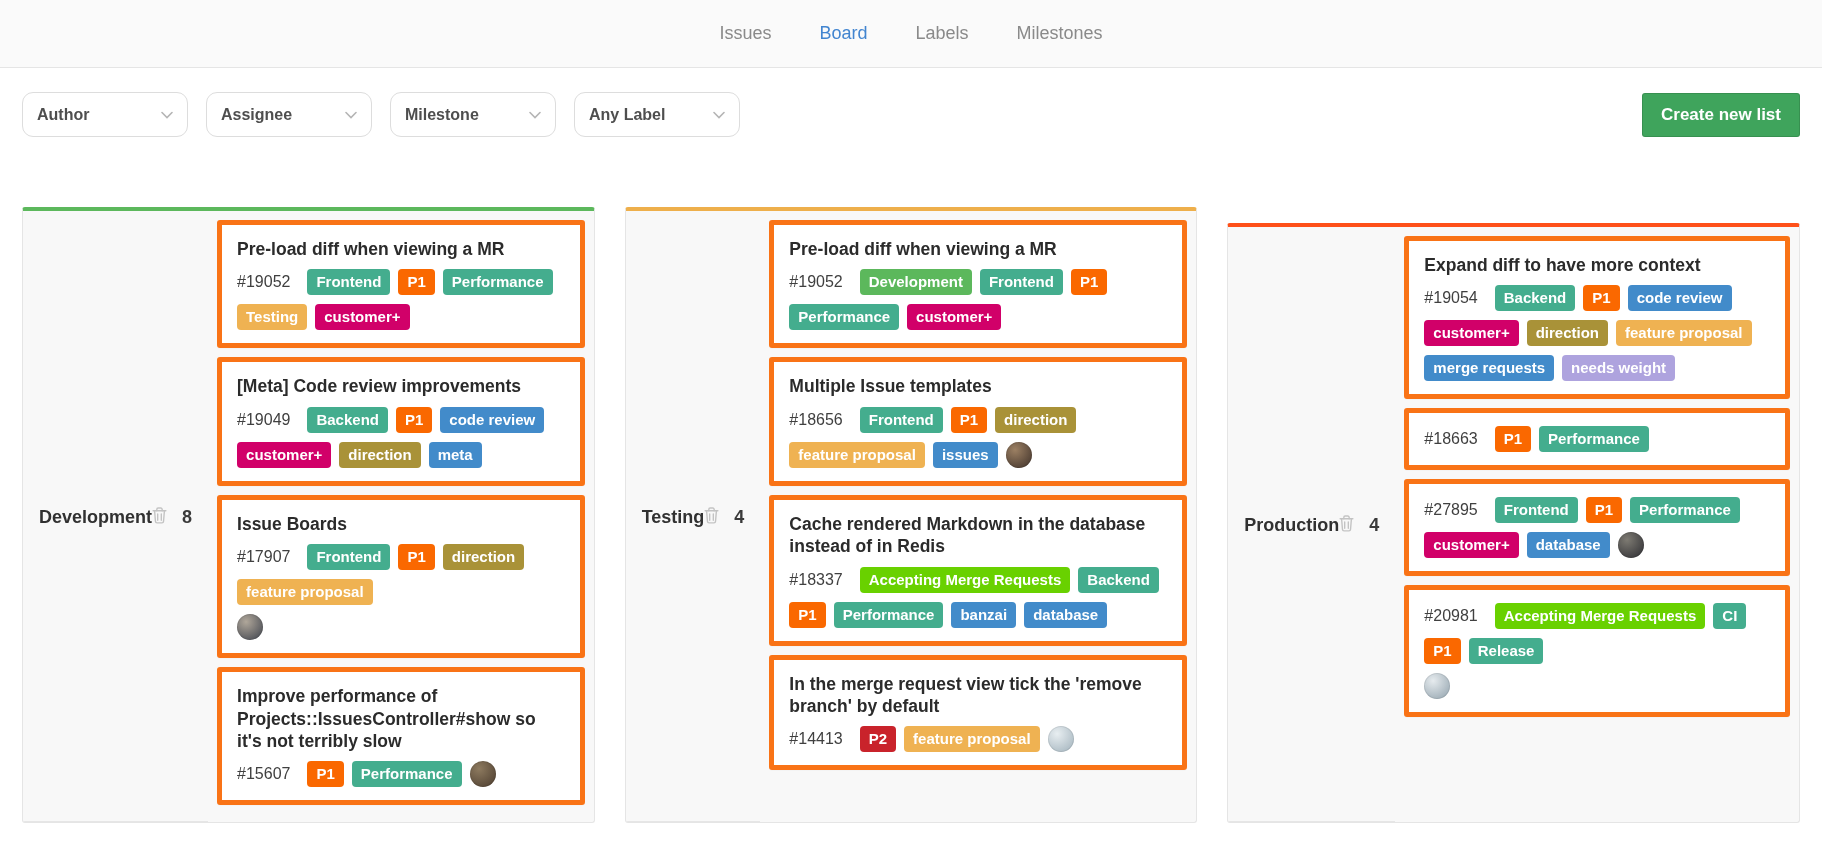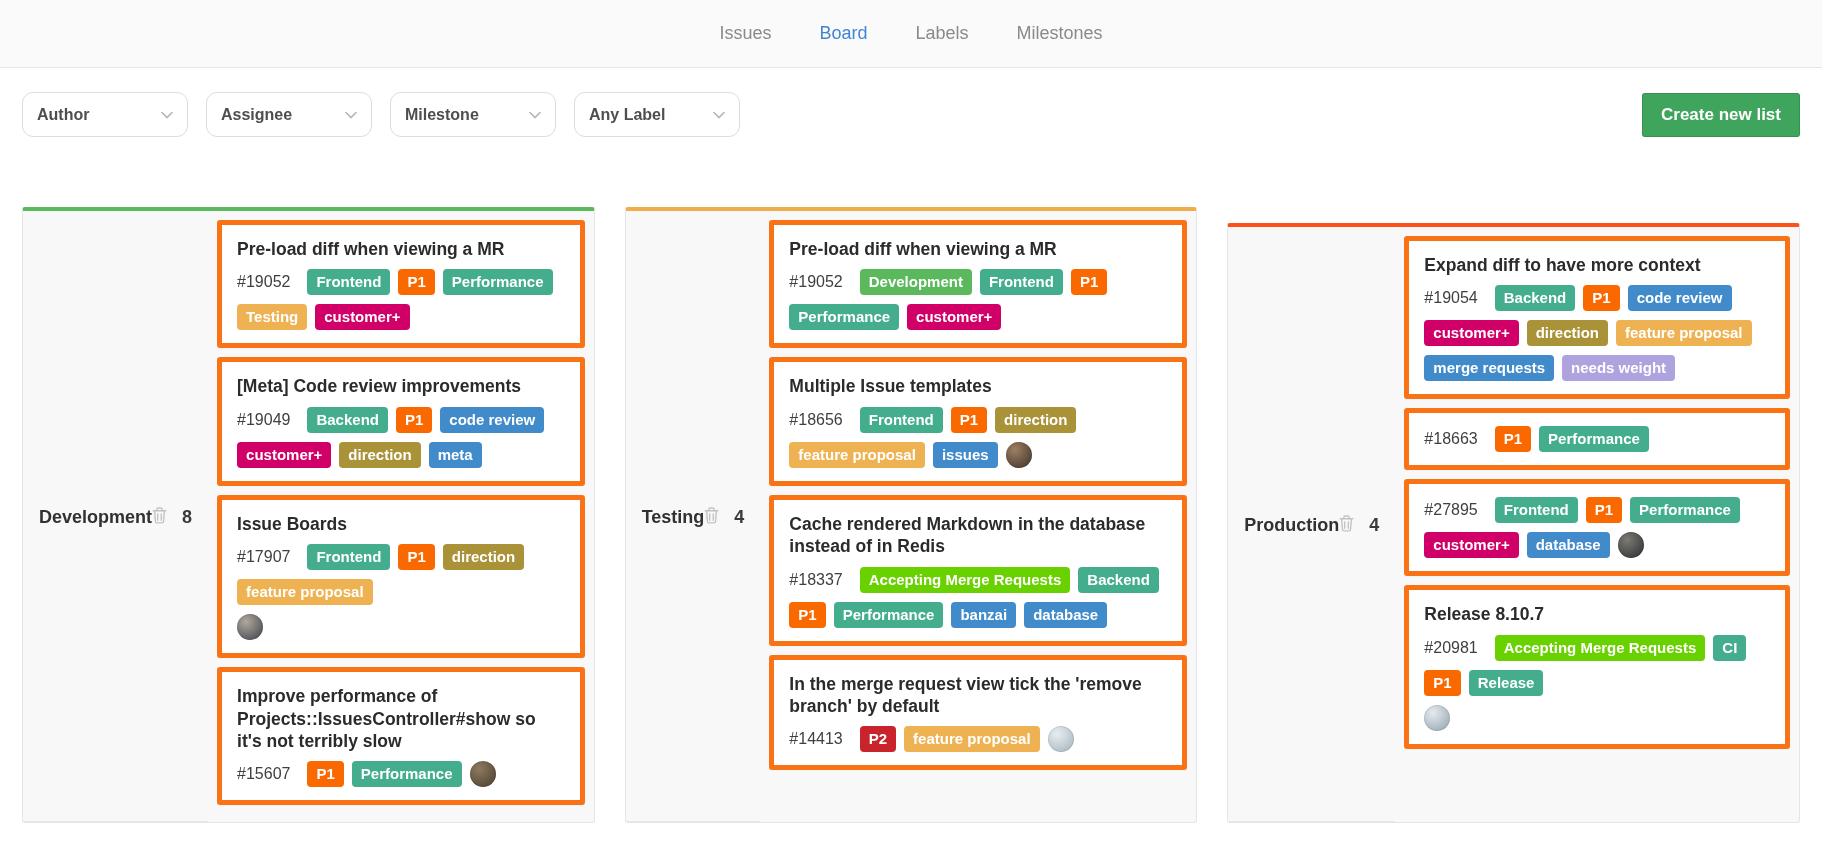--- a/index.html
+++ b/index.html
@@ -275,21 +275,20 @@
             <span class="issue-id">#27895</span>
             <span class="label" style="background: rgb(68, 173, 142);">Frontend</span>
             <span class="label" style="background: rgb(250, 104, 0);">P1</span>
             <span class="label" style="background: rgb(68, 173, 142);">Performance</span>
             <span class="label" style="background: rgb(209, 0, 105);">customer+</span>
             <span class="label" style="background: rgb(66, 139, 202);">database</span>
             <span class="avatar" style="background: radial-gradient(circle at 35% 30%, rgb(125, 122, 114), rgb(43, 43, 48));"></span>
           </div>
         </div>
         <div class="card">
-          <div class="card-title">Release 8.10.7</div>
           <div class="card-meta">
             <span class="issue-id">#20981</span>
             <span class="label" style="background: rgb(105, 209, 0);">Accepting Merge Requests</span>
             <span class="label" style="background: rgb(68, 173, 142);">CI</span>
             <span class="label" style="background: rgb(250, 104, 0);">P1</span>
             <span class="label" style="background: rgb(68, 173, 142);">Release</span>
           </div>
           <div class="avatar-row">
             <span class="avatar" style="background: radial-gradient(circle at 35% 30%, rgb(230, 235, 238), rgb(143, 160, 171));"></span>
           </div>

